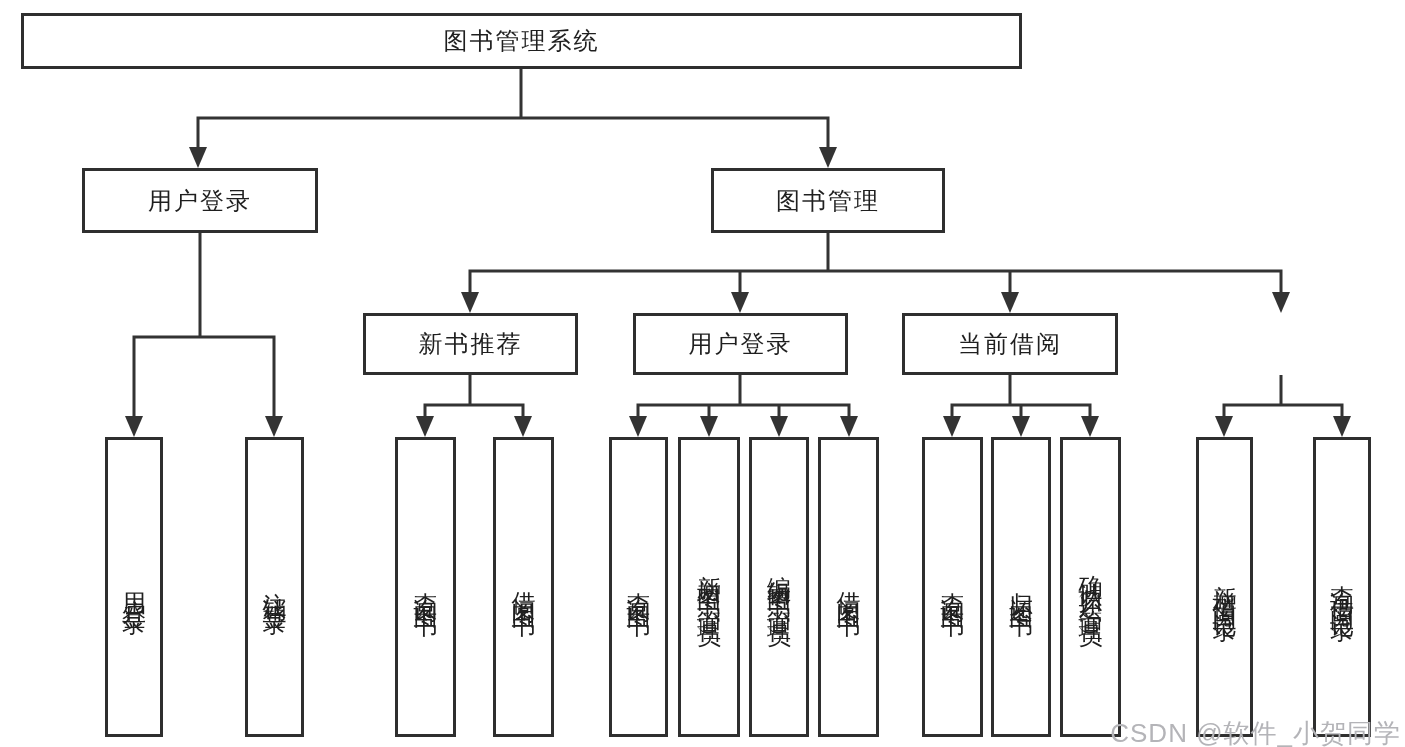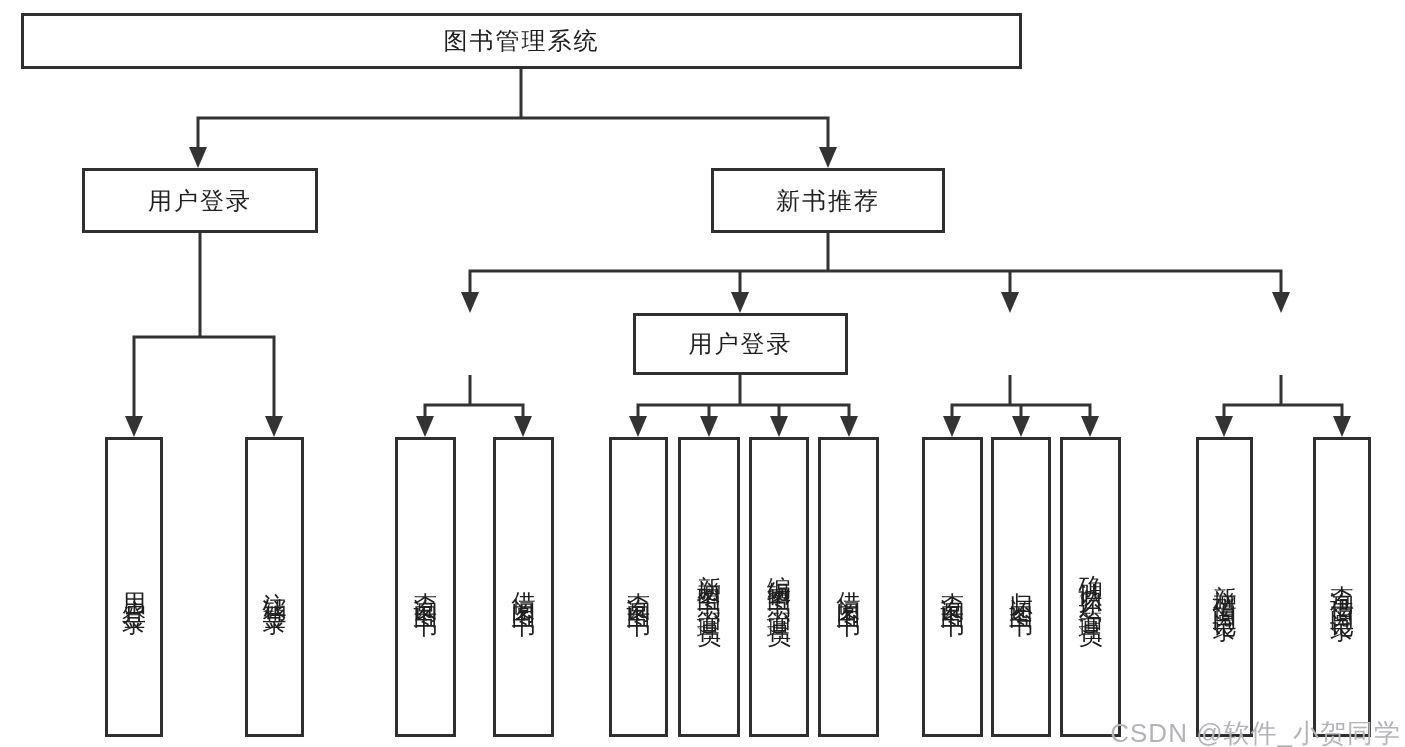--- a/index.html
+++ b/index.html
@@ -108,25 +108,31 @@
   </svg>
 
   <div class="node h" style="left:21px; top:13px; width:1001px; height:56px">
     <span>图书管理系统</span>
   </div>
 
   <div class="node h" style="left:82px; top:168px; width:236px; height:65px">
     <span>用户登录</span>
   </div>
   <div class="node h" style="left:711px; top:168px; width:234px; height:65px">
+    <span>图书管理</span>
+  </div>
+
+  <div class="node h" style="left:363px; top:313px; width:215px; height:62px">
     <span>新书推荐</span>
   </div>
-
   <div class="node h" style="left:633px; top:313px; width:215px; height:62px">
     <span>用户登录</span>
+  </div>
+  <div class="node h" style="left:902px; top:313px; width:216px; height:62px">
+    <span>当前借阅</span>
   </div>
 
   <div class="node v" style="left:105px; top:437px; width:58px; height:300px">
     <span>用户登录</span>
   </div>
   <div class="node v" style="left:245px; top:437px; width:59px; height:300px">
     <span>注销登录</span>
   </div>
 
   <div class="node v" style="left:395px; top:437px; width:61px; height:300px">

